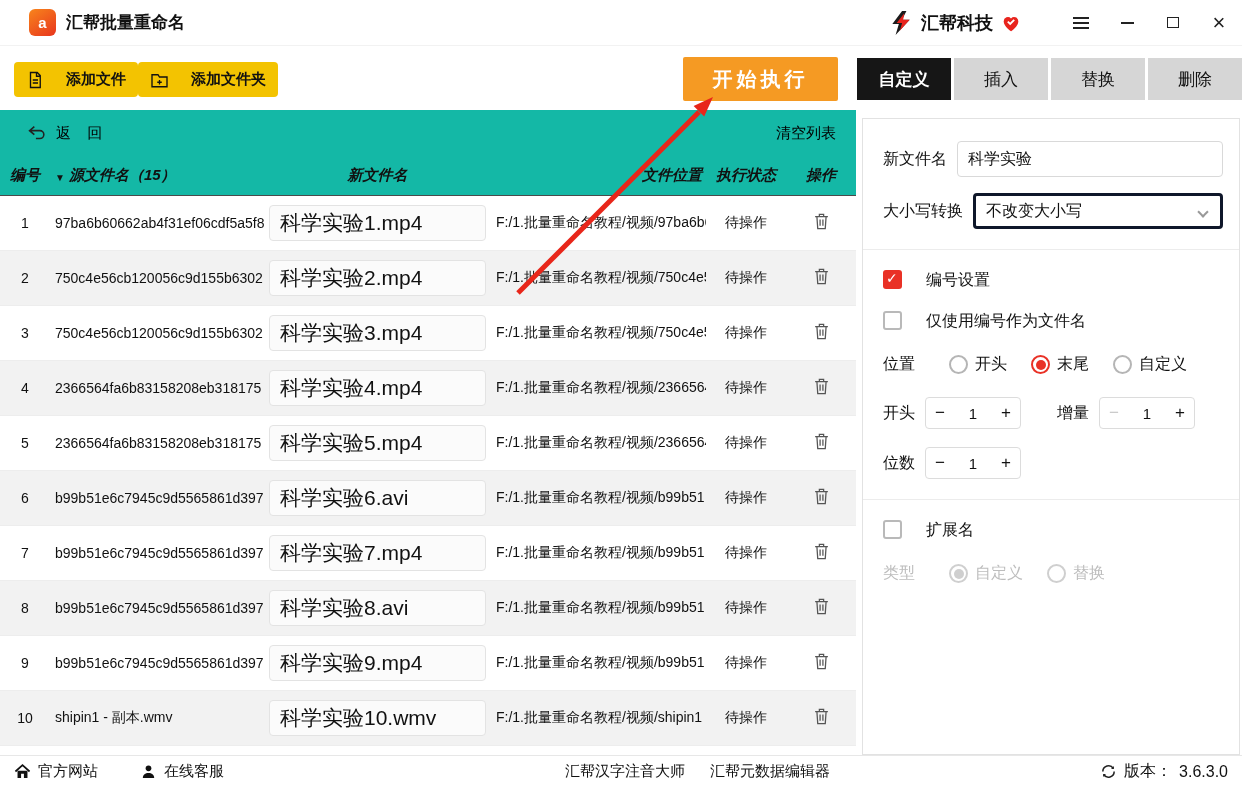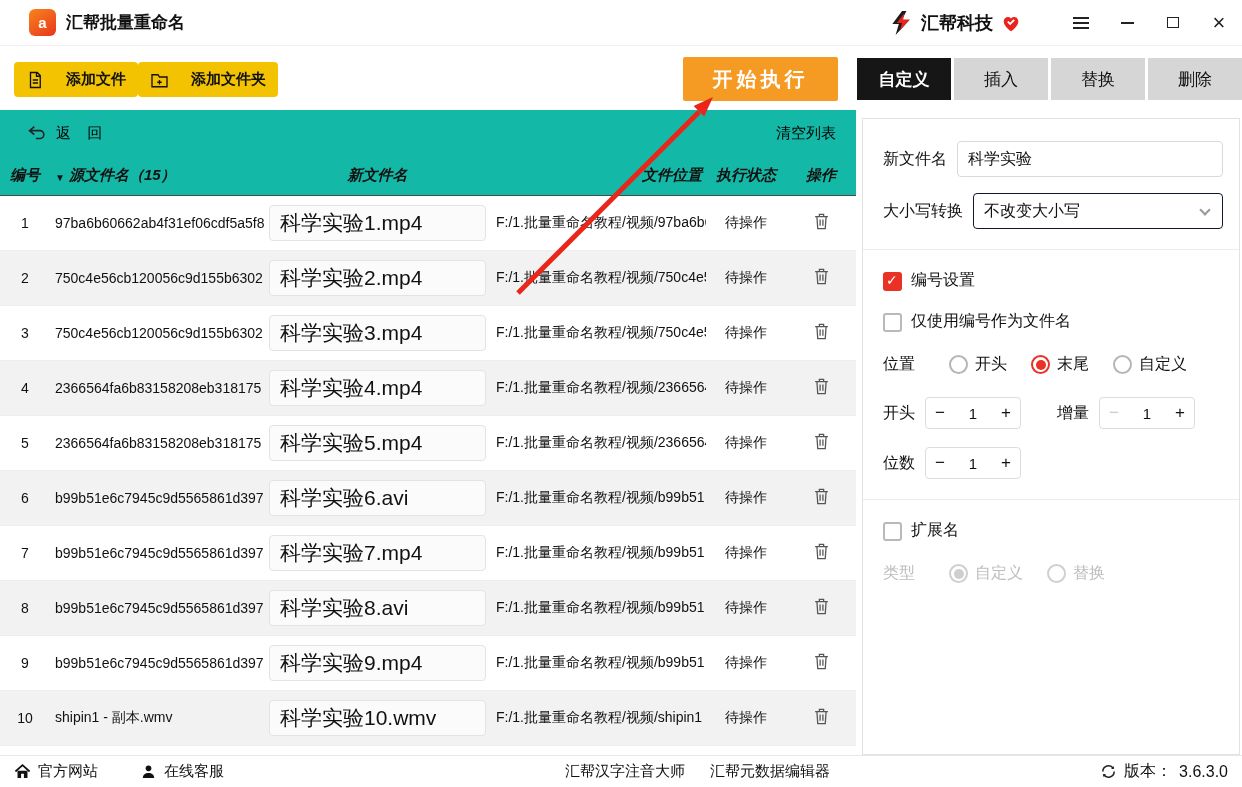--- a/index.html
+++ b/index.html
@@ -51,24 +51,24 @@
   .t-row { display:flex; align-items:center; height:55px; border-bottom:1px solid #ededed; font-size:14px; background:#fff; }
   .t-body .t-row:nth-child(even) { background:#f2f2f2; }
   .new-input { width:100%; height:36px; border:1px solid #e3e3e3; background:#fbfbfb; border-radius:4px; padding:8px 10px; font-size:21px; font-family:inherit; color:#111; }
   .trash-btn { background:none; border:none; cursor:pointer; padding:2px; }
 
   
   .right-panel { position:absolute; left:862px; top:118px; width:378px; height:637px; background:#fff; border:1px solid #e2e2e2; padding:6px 16px 0 20px; overflow:hidden; }
   .p-row { display:flex; align-items:center; margin-top:16px; }
   .p-label { font-size:16px; white-space:nowrap; margin-right:10px; }
   .p-input { flex:1; height:36px; border:1px solid #d9d9d9; border-radius:4px; padding:0 10px; font-size:16px; font-family:inherit; color:#111; }
-  .select { position:relative; flex:1; height:36px; border:1px solid #0f172a; border-radius:4px; display:flex; align-items:center; padding:0 30px 0 10px; font-size:16px; cursor:pointer; }
+  .select { position:relative; flex:1; height:36px; border:3px solid #0f172a; border-radius:4px; display:flex; align-items:center; padding:0 30px 0 10px; font-size:16px; cursor:pointer; }
   .select .chev { position:absolute; right:13px; top:12px; width:8px; height:8px; border-right:2px solid #999; border-bottom:2px solid #999; transform:rotate(45deg); }
   .p-divider { height:1px; background:#ececec; margin:20px -16px 0 -20px; }
-  .cb-row { display:flex; align-items:flex-end; gap:9px; margin-top:20px; cursor:pointer; }
+  .cb-row { display:flex; align-items:flex-start; gap:24px; margin-top:20px; cursor:pointer; }
   .cb { width:19px; height:19px; border-radius:3px; position:relative; flex:none; }
   .cb.on { background:#e93126; }
   .cb.on::after { content:"✓"; position:absolute; left:3px; top:0; color:#fff; font-size:14px; font-weight:700; }
   .cb.off { border:2px solid #b9b9b9; background:#fff; }
   .cb-label { font-size:16px; }
   .radio { width:19px; height:19px; border-radius:50%; border:2px solid #b5b5b5; position:relative; flex:none; }
   .radio.sel { border-color:#e93126; }
   .radio.sel::after { content:""; position:absolute; inset:2.5px; background:#e93126; border-radius:50%; }
   .r-item { display:flex; align-items:center; gap:7px; margin-left:24px; cursor:pointer; }
   .r-label { font-size:16px; }

